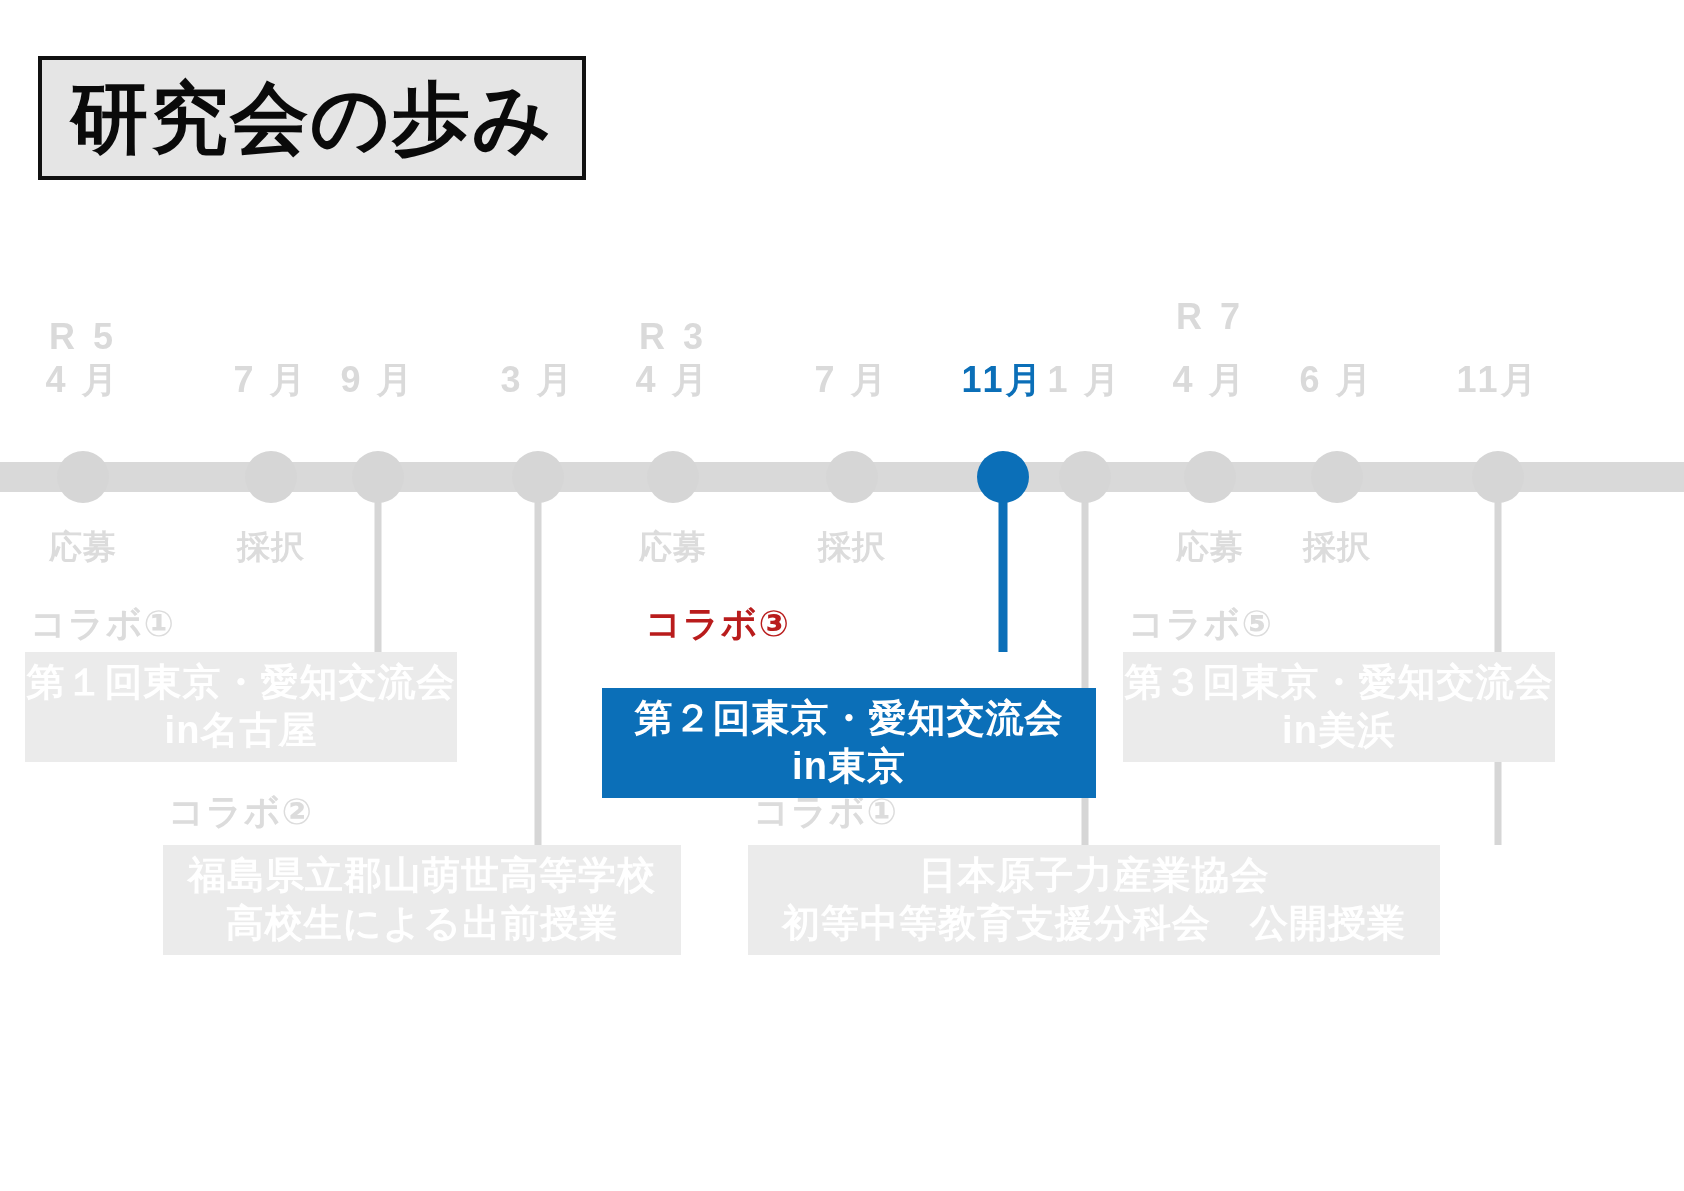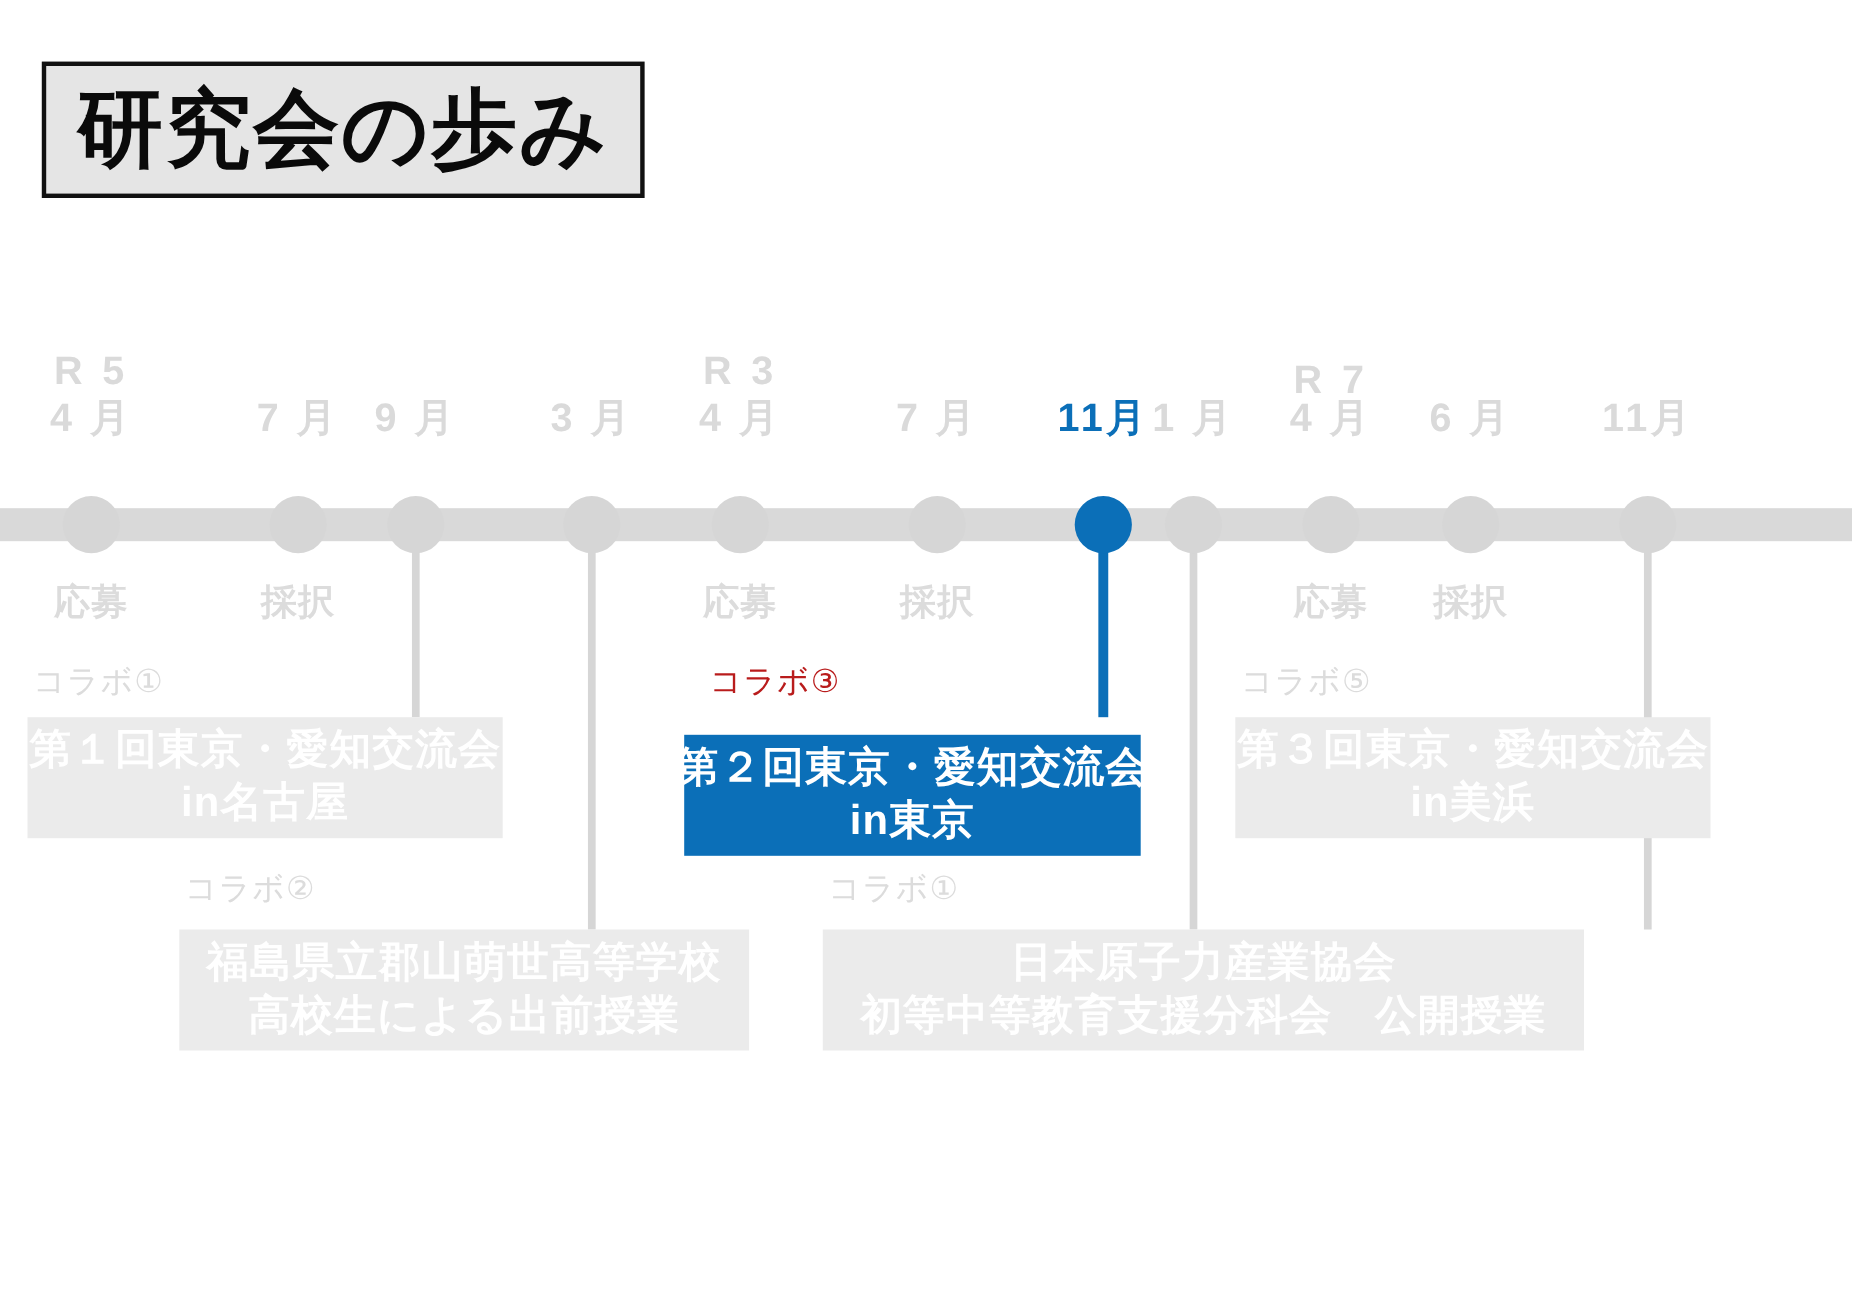--- a/index.html
+++ b/index.html
@@ -113,22 +113,22 @@
   .stem.active {
     background: #0b6fb8;
     width: 9px;
     transform: translateX(-4.5px);
     z-index: 4;
   }
 
   
   .collab-label {
     position: absolute;
-    font-size: 29px;
-    font-weight: 400;
+    font-size: 36px;
+    font-weight: 700;
     color: #dcdcdc;
     white-space: nowrap;
     letter-spacing: 1px;
   }
   .collab-label.active {
     color: #b91c1c;
   }
 
   
   .event-box {
@@ -194,21 +194,21 @@
       <div class="month-label" style="left: 538px; top: 360px;">3 月</div>
       <div class="month-label" style="left: 673px; top: 360px;">4 月</div>
       <div class="month-label" style="left: 852px; top: 360px;">7 月</div>
       <div class="month-label active" style="left: 1003px; top: 360px;">11月</div>
       <div class="month-label" style="left: 1085px; top: 360px;">1 月</div>
       <div class="month-label" style="left: 1210px; top: 360px;">4 月</div>
       <div class="month-label" style="left: 1337px; top: 360px;">6 月</div>
       <div class="month-label" style="left: 1498px; top: 360px;">11月</div>
       <div class="era-label" style="left: 83px; top: 316px;">R 5</div>
       <div class="era-label" style="left: 673px; top: 316px;">R 3</div>
-      <div class="era-label" style="left: 1210px; top: 324px;">R 7</div>
+      <div class="era-label" style="left: 1210px; top: 296px;">R 7</div>
     </div>
   <div id="stages-layer">
       <div class="stage-label" style="left: 83px; top: 525px;">応募</div>
       <div class="stage-label" style="left: 271px; top: 525px;">採択</div>
       <div class="stage-label" style="left: 673px; top: 525px;">応募</div>
       <div class="stage-label" style="left: 852px; top: 525px;">採択</div>
       <div class="stage-label" style="left: 1210px; top: 525px;">応募</div>
       <div class="stage-label" style="left: 1337px; top: 525px;">採択</div>
     </div>
   <div id="events-layer">
@@ -216,21 +216,21 @@
       <div class="event-box" style="left: 25px; top: 652px; width: 432px; height: 110px;">
         <div class="event-line">第１回東京・愛知交流会</div>
         <div class="event-line">in名古屋</div>
       </div>
       <div class="collab-label" style="left: 168px; top: 788px;">コラボ②</div>
       <div class="event-box" style="left: 163px; top: 845px; width: 518px; height: 110px;">
         <div class="event-line">福島県立郡山萌世高等学校</div>
         <div class="event-line">高校生による出前授業</div>
       </div>
       <div class="collab-label active" style="left: 645px; top: 600px;">コラボ③</div>
-      <div class="event-box active" style="left: 602px; top: 668px; width: 415px; height: 110px; margin-left: 20px;">
+      <div class="event-box active" style="left: 602px; top: 688px; width: 494px; height: 110px;">
         <div class="event-line">第２回東京・愛知交流会</div>
         <div class="event-line">in東京</div>
       </div>
       <div class="collab-label" style="left: 753px; top: 788px;">コラボ①</div>
       <div class="event-box" style="left: 748px; top: 845px; width: 692px; height: 110px;">
         <div class="event-line">日本原子力産業協会</div>
         <div class="event-line">初等中等教育支援分科会　公開授業</div>
       </div>
       <div class="collab-label" style="left: 1128px; top: 600px;">コラボ⑤</div>
       <div class="event-box" style="left: 1123px; top: 652px; width: 432px; height: 110px;">

